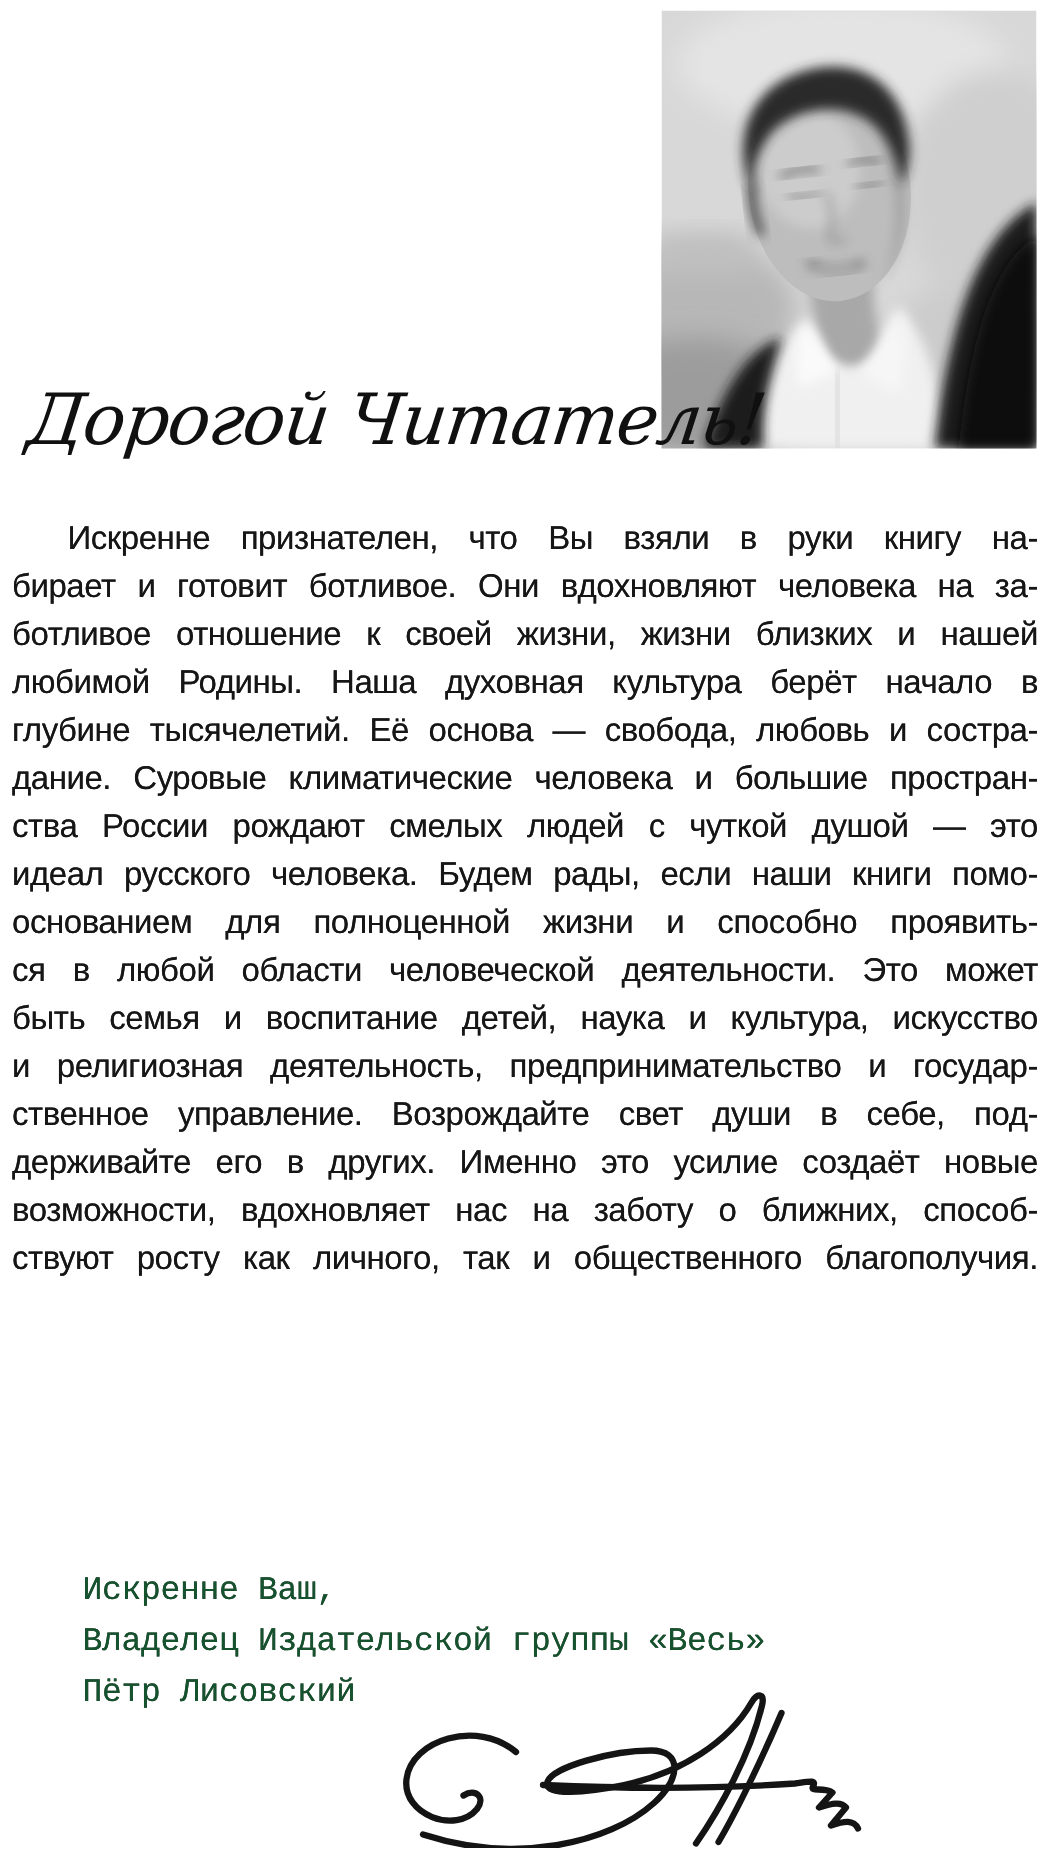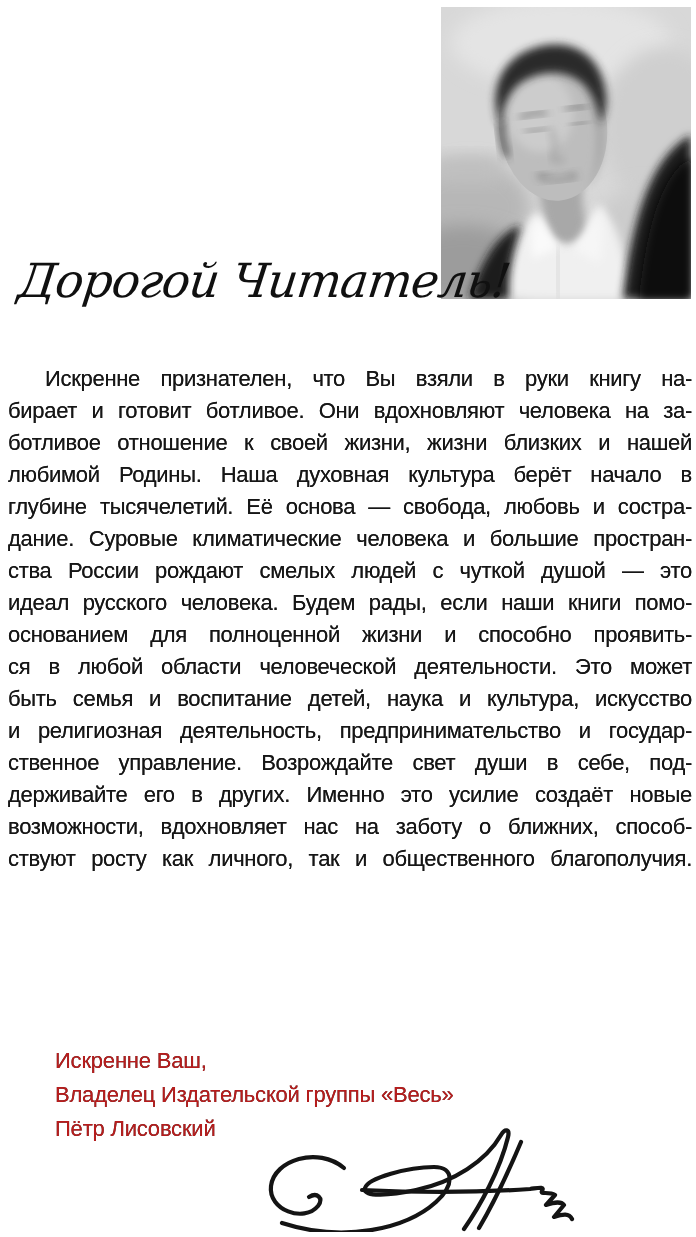--- a/index.html
+++ b/index.html
@@ -24,42 +24,43 @@
     font-size:47px;
     line-height:86px;
     color:#101010;
     white-space:nowrap;
     transform:skewX(-7deg);
     transform-origin:left bottom;
     letter-spacing:-1px;
   }
   
   .body-text{
-    position:absolute;left:8px;top:363px;width:684px;
+    position:absolute;left:8px;top:343px;width:684px;
     font-size:22px;
     letter-spacing:-0.3px;
     color:#161616;
     text-shadow:0 0 0.4px #3a3a3a;
   }
   .ln{
     height:32px;line-height:32px;
     text-align:justify;
     text-align-last:justify;
     overflow:visible;
     white-space:normal;
   }
   .ln.last-left{text-align-last:left;}
   .ln.ind{text-indent:37px;}
   
   .closing{
     position:absolute;left:55px;top:1044px;width:560px;
     font-size:22px;
     letter-spacing:-0.2px;
-    color:#b91c1c;
+    color:#14532d;
     text-shadow:0 0 0.4px #3a3a3a;
+    font-family:Liberation Mono, monospace;
   }
   .closing .cl{height:34px;line-height:34px;text-align:left;}
   
   .signature{
     position:absolute;left:258px;top:1128px;width:330px;height:104px;
     display:block;
   }
 </style>
 </head>
 <body>

